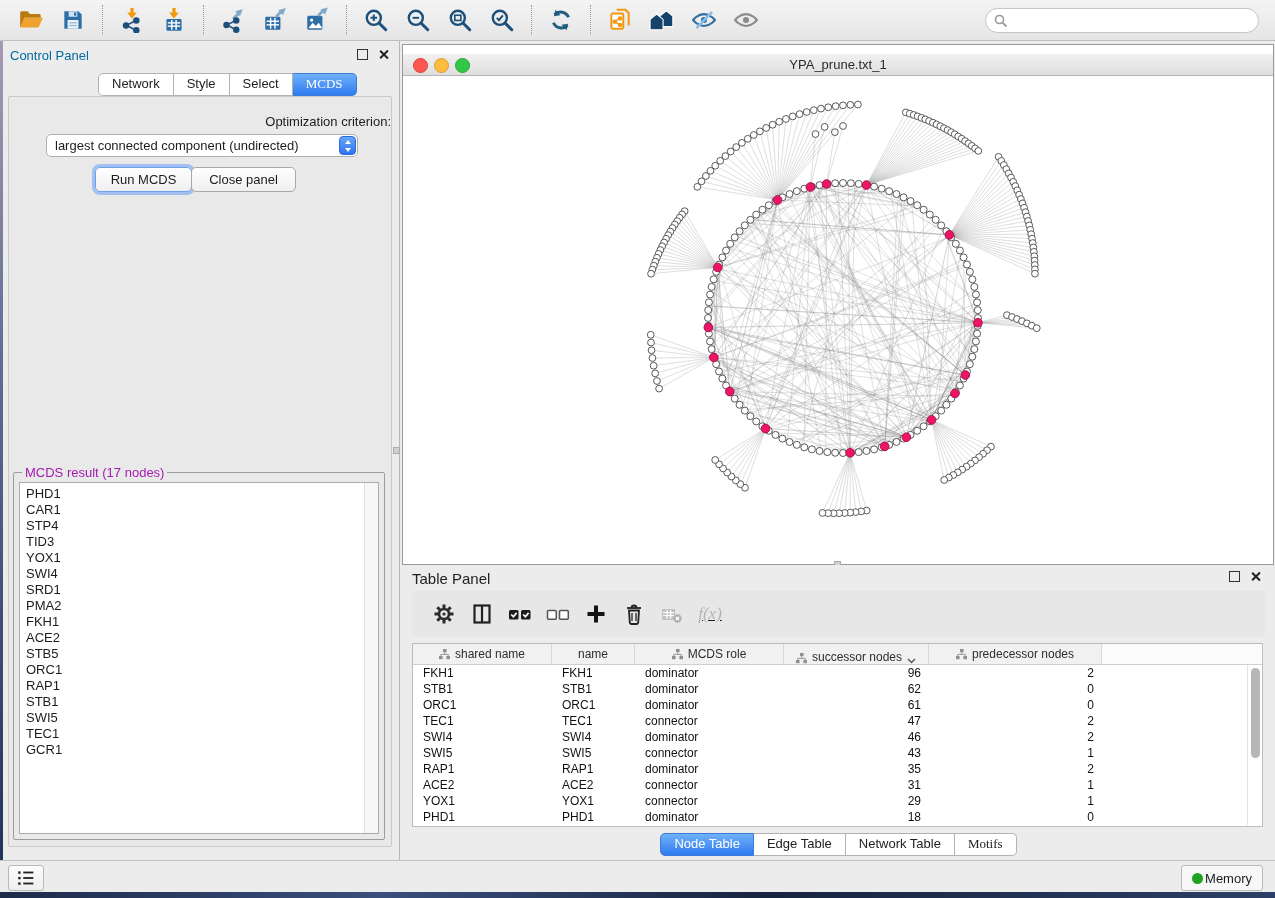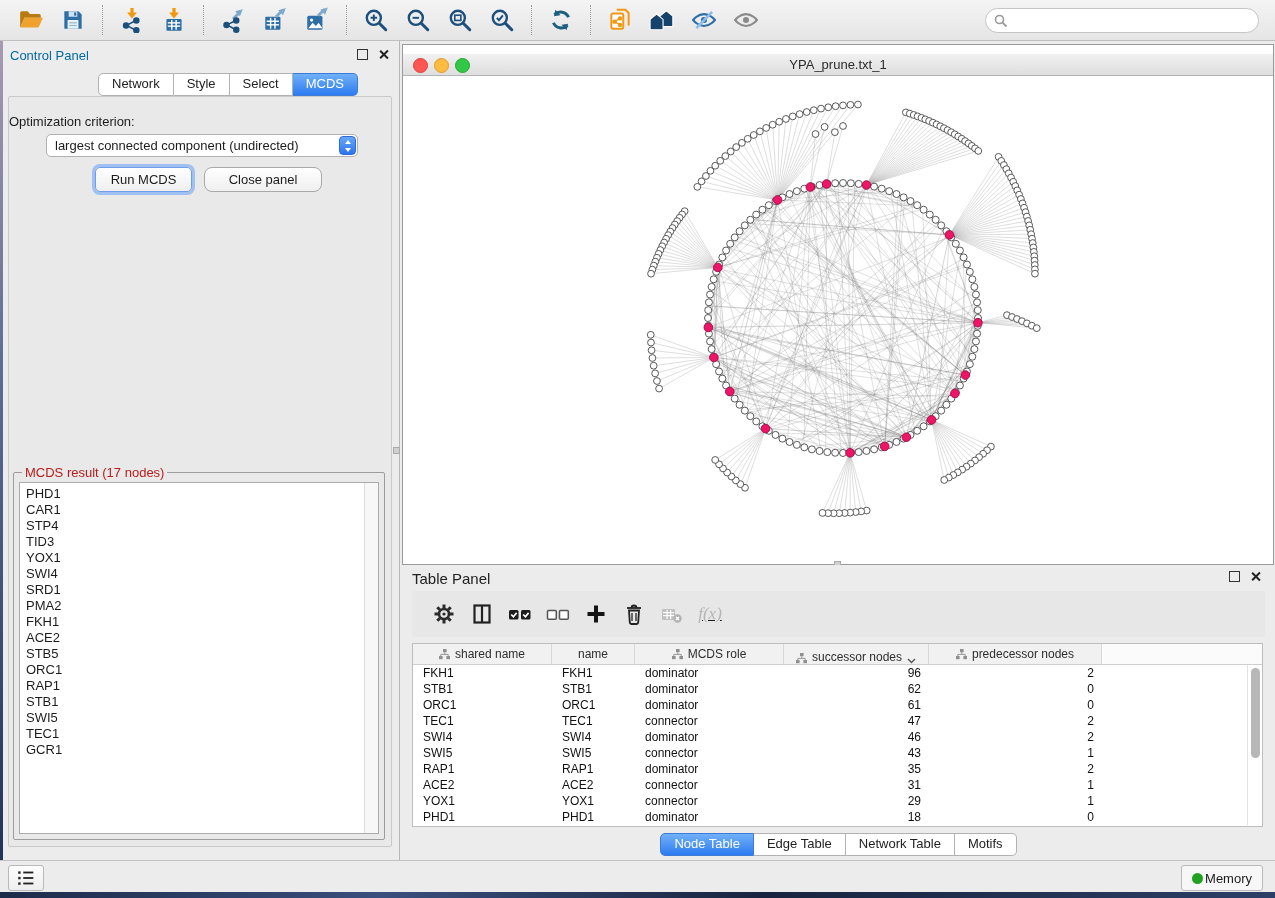--- a/index.html
+++ b/index.html
@@ -20,39 +20,39 @@
   #cp-title{position:absolute;left:10px;top:7px;font-size:13px;color:#0369a1;}
   .win-btns{position:absolute;right:10px;top:8px;display:flex;gap:10px;align-items:center;}
   .float-box{width:9px;height:9px;border:1.6px solid #333;display:inline-block;cursor:pointer;}
   .close-x{position:relative;width:11px;height:11px;display:inline-block;cursor:pointer;}
   .close-x:before,.close-x:after{content:"";position:absolute;left:5px;top:0;width:2.4px;height:11px;background:#222;}
   .close-x:before{transform:rotate(45deg);}.close-x:after{transform:rotate(-45deg);}
   .seg{display:flex;}
   .seg-btn{background:#fff;border:1px solid #b2b2b2;border-left:none;font-size:13px;color:#222;
            padding:3px 13px 4px;line-height:14px;cursor:pointer;white-space:nowrap;}
   .seg-btn:first-child{border-left:1px solid #b2b2b2;border-radius:5px 0 0 5px;}
-  .seg-btn:last-child{border-radius:0 5px 5px 0;}
+  .seg-btn:last-child{border-radius:0 5px 5px 0;font-family:Liberation Serif, serif;}
   .seg-btn.active{background:linear-gradient(#71b1f9,#2d7bf0);border-color:#3d7bd8;color:#fff;}
   #cp-tabs{position:absolute;left:78px;top:32px;margin-left:20px;}
   #cp-box{position:absolute;left:8px;top:55px;width:384px;height:751px;background:#e9e9e9;
           border:1px solid #c9c9c9;border-radius:2px;box-sizing:border-box;}
-  #opt-label{position:absolute;left:0;top:17px;width:100%;text-align:left;font-size:13px;}
+  #opt-label{position:absolute;left:0;top:17px;width:100%;text-align:right;font-size:13px;}
   #criterion-select{position:absolute;left:37px;top:37px;width:312px;height:23px;background:#fff;
           border:1px solid #b0b0b0;border-radius:5px;display:flex;align-items:center;cursor:pointer;box-sizing:border-box;justify-content:flex-end;}
   #criterion-select .sel-text{flex:1;font-size:13px;padding-left:8px;white-space:nowrap;overflow:hidden;}
   .stepper{width:17px;height:19px;margin-right:1px;border-radius:4px;background:linear-gradient(#66a7f8,#2d74ee);
            border:1px solid #2f6bd8;display:flex;align-items:center;justify-content:center;box-sizing:border-box;}
   .mac-btn{position:absolute;top:70px;height:25px;background:linear-gradient(#ffffff,#efefef);
            border:1px solid #a9a9a9;border-radius:5px;font-size:13px;font-family:"Liberation Sans",sans-serif;
            color:#1c1c1c;cursor:pointer;}
   #run-btn{left:86px;width:97px;box-shadow:0 0 0 3px rgba(110,165,245,.6);border-color:#6f9fe8;}
-  #closepanel-btn{left:195px;width:118px;border-radius:8px;}
+  #closepanel-btn{left:182px;width:105px;}
   #mcds-fieldset{position:absolute;left:4px;top:368px;right:6px;bottom:6px;border:1px solid #9c9c9c;
            border-radius:2px;margin:0;padding:0;}
-  #mcds-fieldset legend{font-size:13px;color:#b91c1c;margin-left:8px;padding:0 3px;}
+  #mcds-fieldset legend{font-size:13px;color:#a21caf;margin-left:8px;padding:0 3px;}
   #mcds-list{position:absolute;left:5px;top:2px;right:5px;bottom:5px;background:#fff;border:1px solid #ababab;
            overflow:hidden;box-sizing:border-box;}
   #mcds-items{padding:3px 0 0 6px;font-size:13px;line-height:16px;}
   #mcds-gutter{position:absolute;right:0;top:0;bottom:0;width:13px;background:#f7f7f7;border-left:1px solid #ddd;}
   
   #network-window{position:absolute;left:402px;top:44px;width:872px;height:521px;background:#fff;
            border:1px solid #9a9a9a;box-sizing:border-box;}
   #net-titlebar{position:absolute;left:0;top:9px;right:0;height:21px;background:linear-gradient(#f1f1f1,#dedede);
            border-bottom:1px solid #b4b4b4;}
   .light{position:absolute;top:4px;width:13px;height:13px;border-radius:50%;cursor:pointer;}

